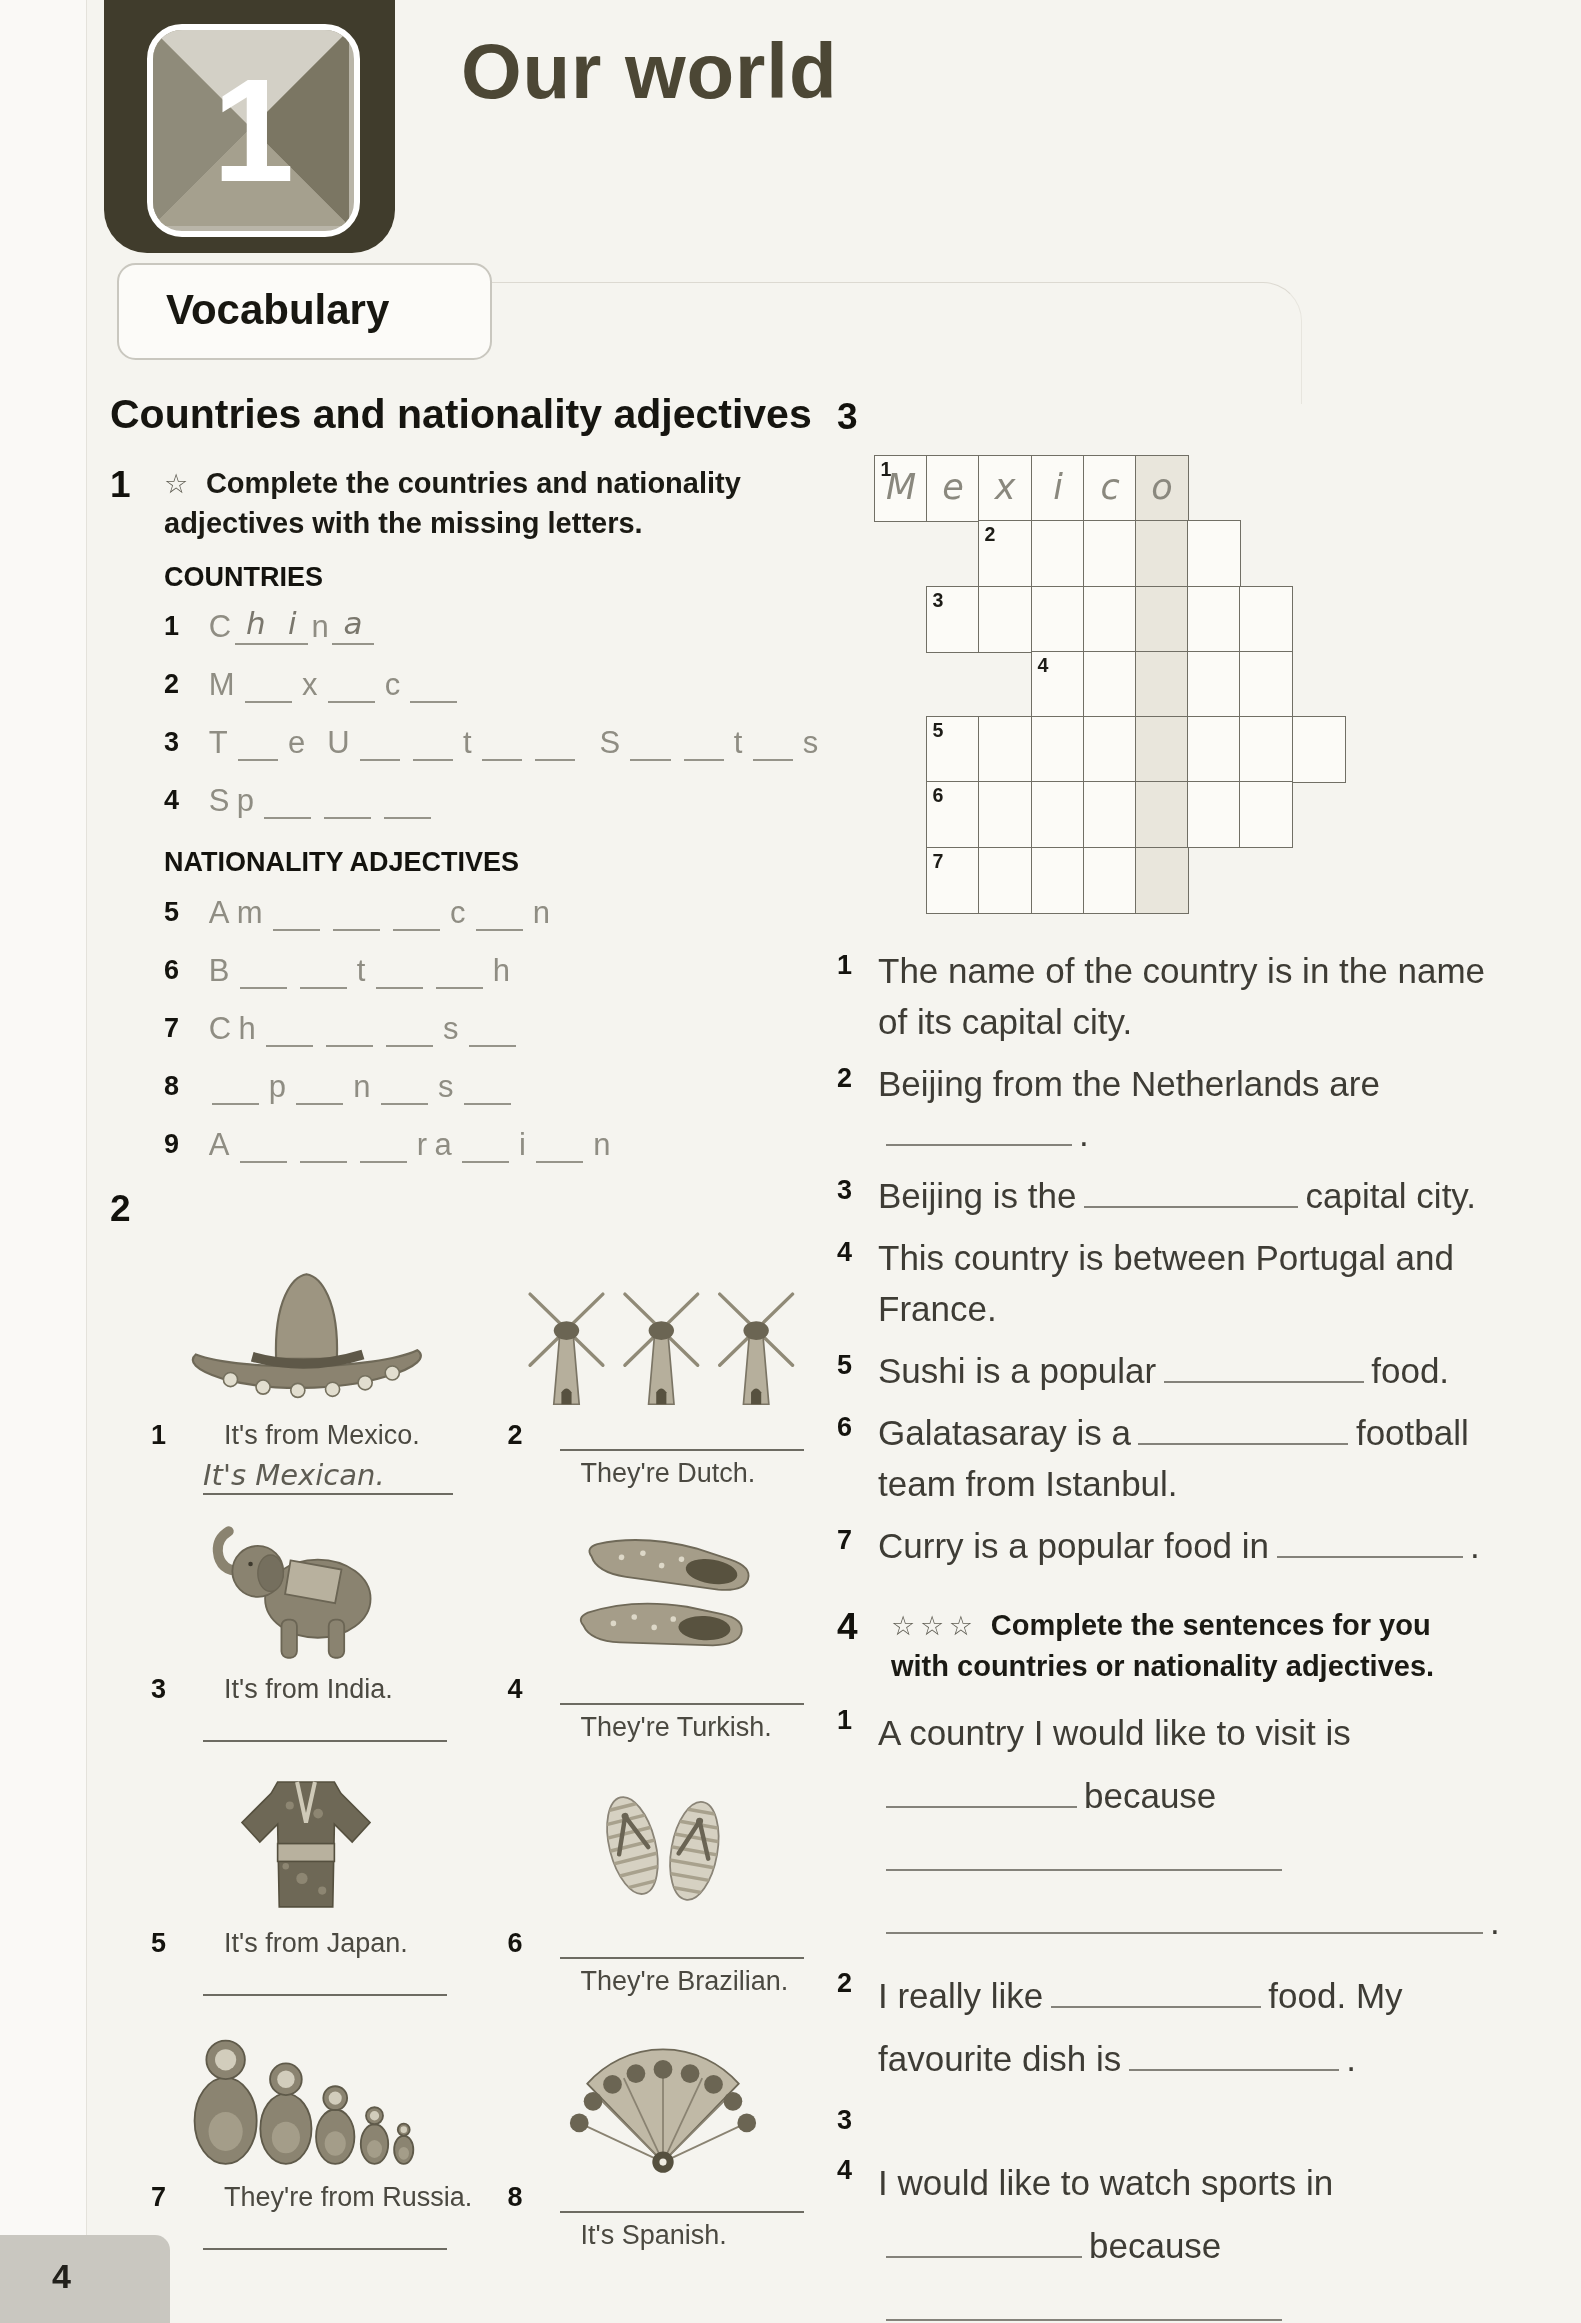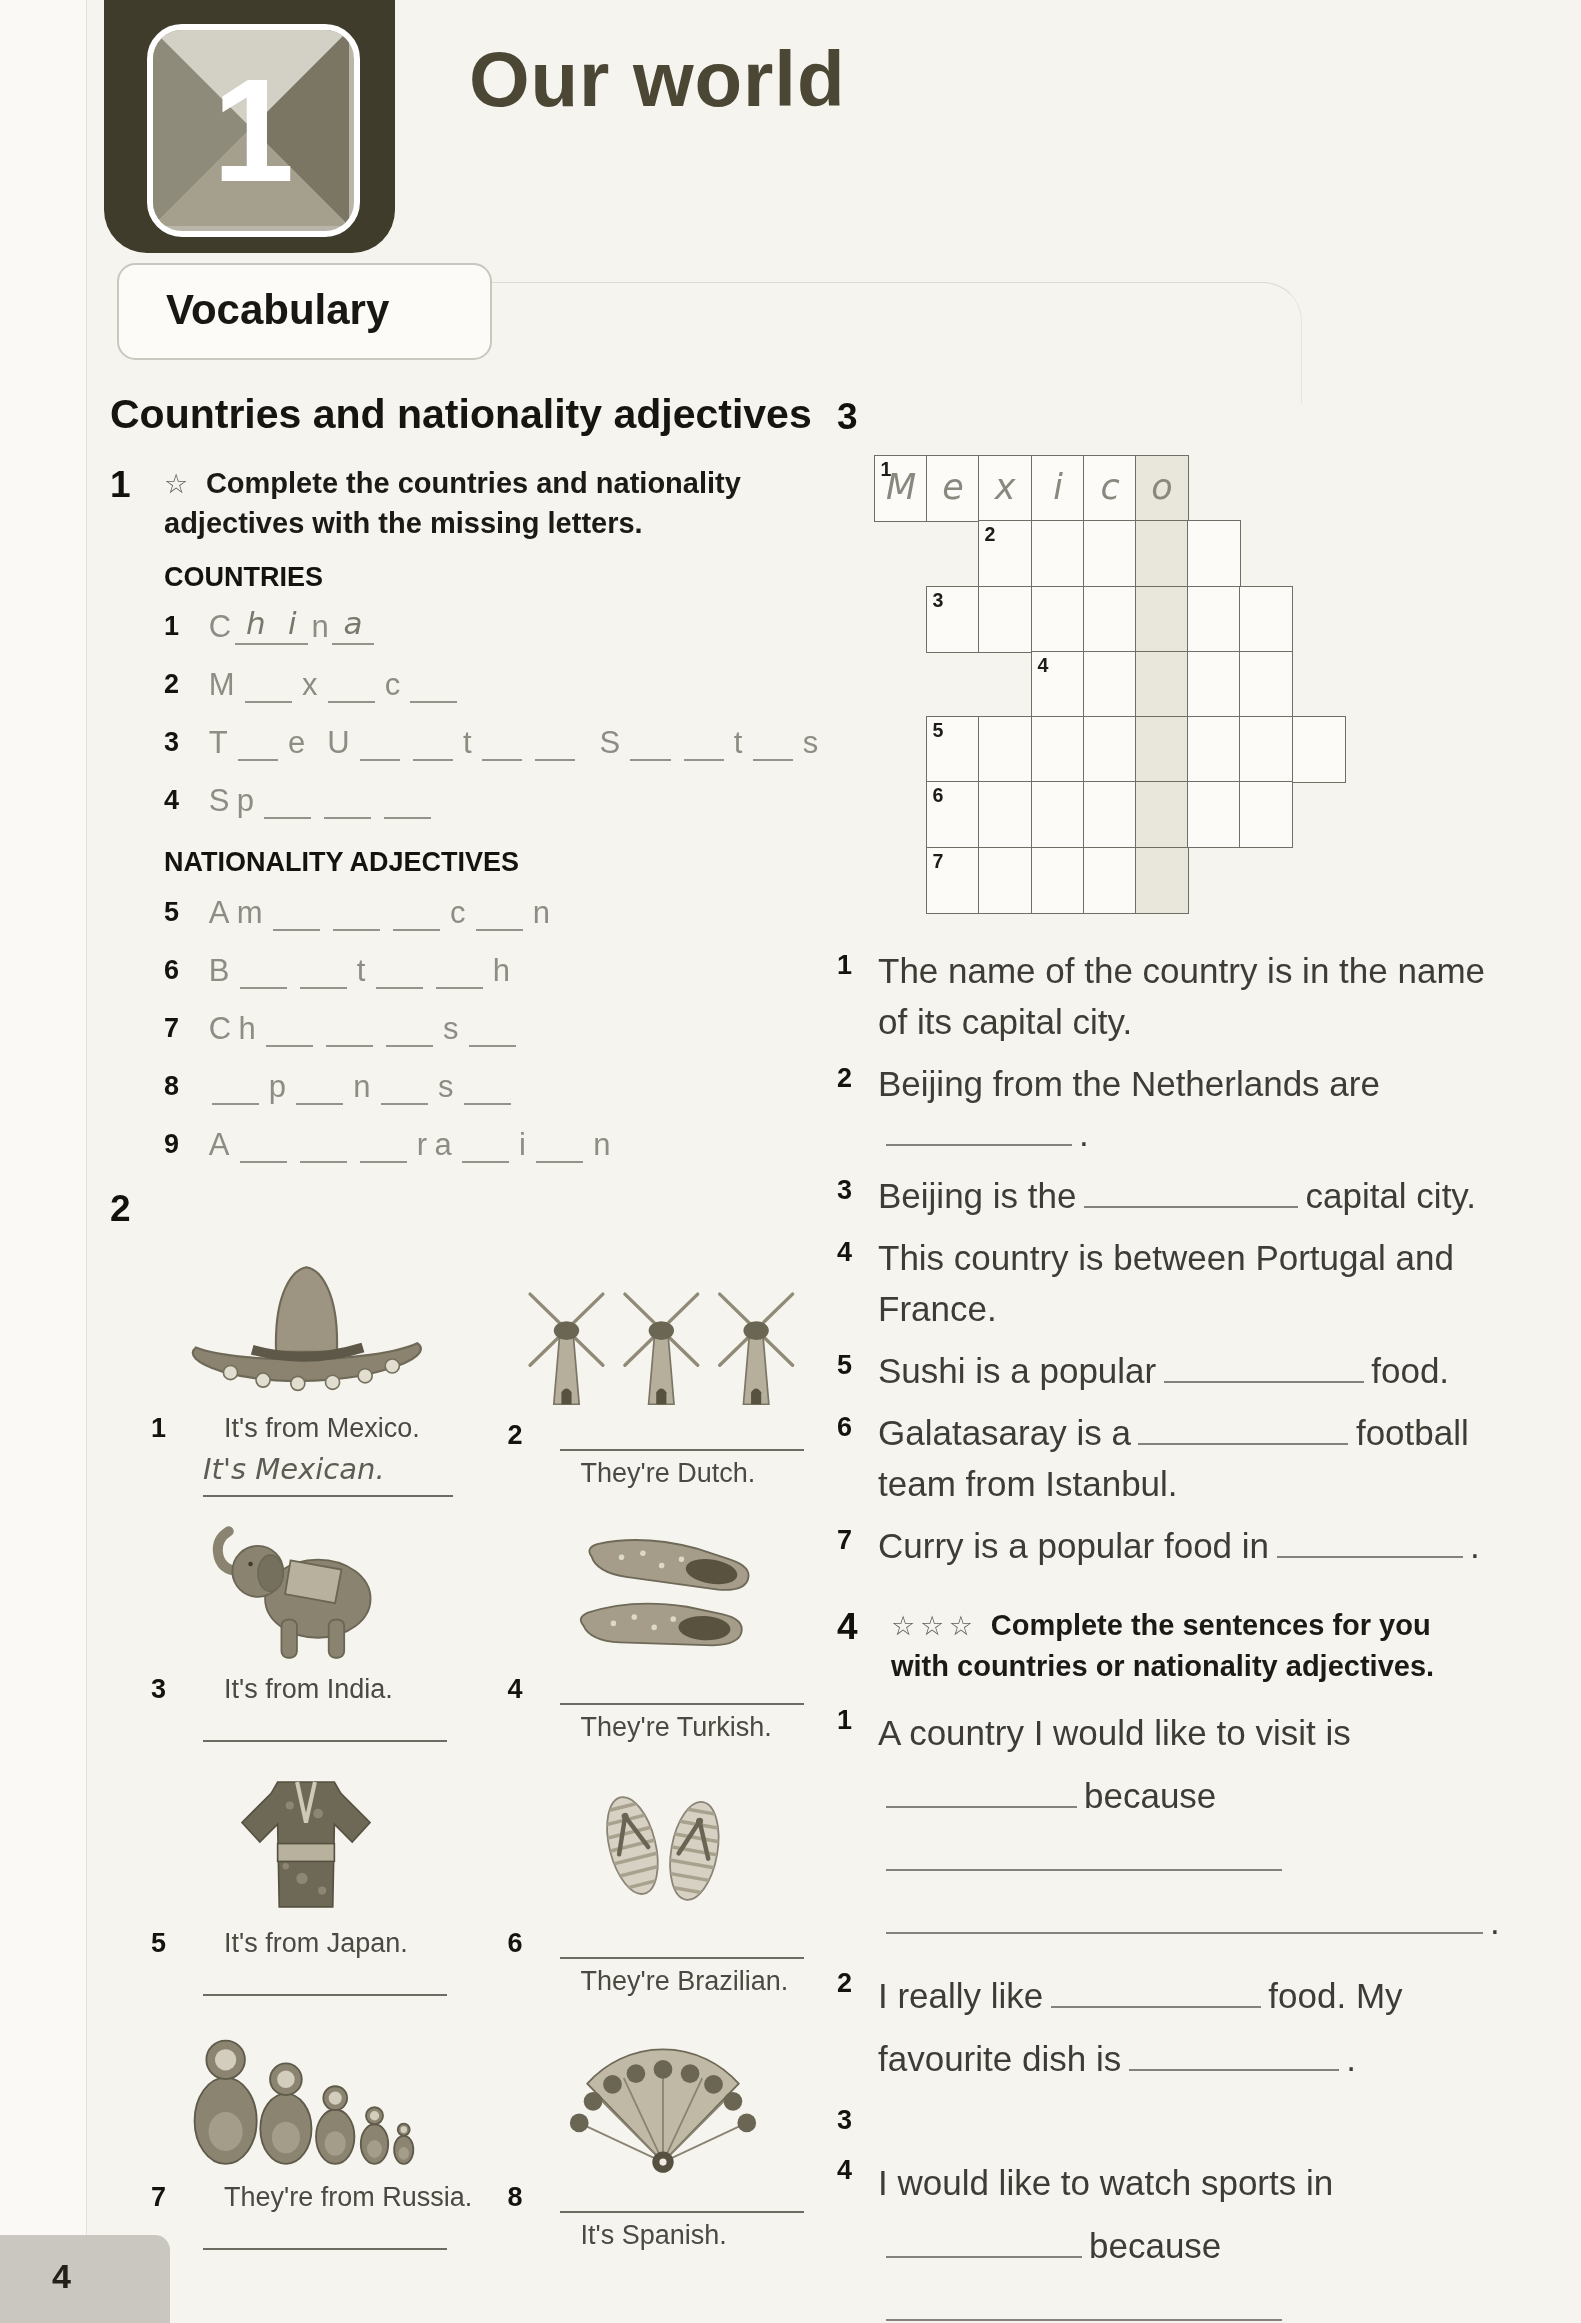--- a/index.html
+++ b/index.html
@@ -6,21 +6,21 @@
   .stage{position:relative;width:1581px;height:2323px;background:#f5f4ef;overflow:hidden;
          font-family:"Liberation Sans",sans-serif;color:#1b1a14;}
   .page-edge{position:absolute;left:0;top:0;width:86px;height:100%;background:#faf9f6;border-right:1.9px solid #e4e2db;}
 
   
   .unit-badge{position:absolute;left:104px;top:-58px;width:291px;height:311px;background:#403c2c;border-radius:43px;}
   .unit-tile{position:absolute;left:43px;top:82px;width:201px;height:201px;border:6.5px solid #ffffff;border-radius:35px;overflow:hidden;background:#b9b5a8;}
   .unit-tile svg{position:absolute;left:0;top:0;}
   .unit-num{position:absolute;left:0;top:0;width:100%;height:100%;display:flex;align-items:center;justify-content:center;
             font-size:147px;font-weight:800;color:#ffffff;line-height:1;}
-  .page-title{position:absolute;left:461px;top:26px;margin:8px;font-size:78px;font-weight:800;color:#4c4735;letter-spacing:0.9px;}
+  .page-title{position:absolute;left:461px;top:26px;margin:0;font-size:78px;font-weight:800;color:#4c4735;letter-spacing:0.9px;}
   .card-topline{position:absolute;left:488px;top:282px;width:813px;height:121px;
                 border-top:1.9px solid #dcd9d1;border-right:1.9px solid #e7e5de;border-top-right-radius:39px;}
   .vocab-tab{position:absolute;left:117px;top:263px;width:375px;height:97px;background:#fcfbf8;
              border:2.8px solid #c9c7bf;border-radius:18.6px;box-sizing:border-box;}
   .vocab-tab span{display:block;padding:20.5px 0 0 47px;font-size:42px;font-weight:800;color:#181711;}
 
   
   .col-left{position:absolute;left:110px;top:390px;width:712px;}
   .col-right{position:absolute;left:837px;top:395px;width:720px;}
 
@@ -50,21 +50,21 @@
   .img-box{height:168px;display:flex;align-items:flex-end;justify-content:center;}
   .cap{margin-top:9.3px;}
   .ex2-item.left .cap{padding-left:41px;}
   .ex2-item.right .cap{padding-left:5.6px;}
   .cap-line1{display:flex;align-items:flex-end;font-size:27px;}
   .cap-num{flex:none;width:52px;font-weight:800;color:#14130e;}
   .cap-text{color:#4b4941;margin-left:21px;}
   .cap-underline{display:inline-block;width:244px;height:28px;border-bottom:2.3px solid #6d6b62;}
   .cap-line2{margin:7.5px 0 0 52px;font-size:27px;}
   .cap-written{display:inline-block;min-width:250px;border-bottom:2.3px solid #6d6b62;
-               font-family:"DejaVu Sans",sans-serif;font-style:italic;color:#5e5c53;font-size:29px;padding-bottom:9px;}
+               font-family:"DejaVu Sans",sans-serif;font-style:italic;color:#5e5c53;font-size:29px;padding-bottom:1px;}
 
   
   .cw{position:relative;margin:17px 0 0 37px;}
   .cw-cell{position:absolute;box-sizing:border-box;width:54px;height:67px;border:1.9px solid #716f65;background:#fcfbf7;}
   .cw-cell.shaded{background:#e9e6dc;}
   .cw-num{position:absolute;top:1.9px;left:5.6px;font-size:19.6px;font-weight:800;color:#1d1c17;}
   .cw-letter{position:absolute;left:0;top:11.2px;width:100%;text-align:center;font-size:35px;
              font-family:"DejaVu Sans",sans-serif;font-style:italic;color:#8a887e;}
 
   

